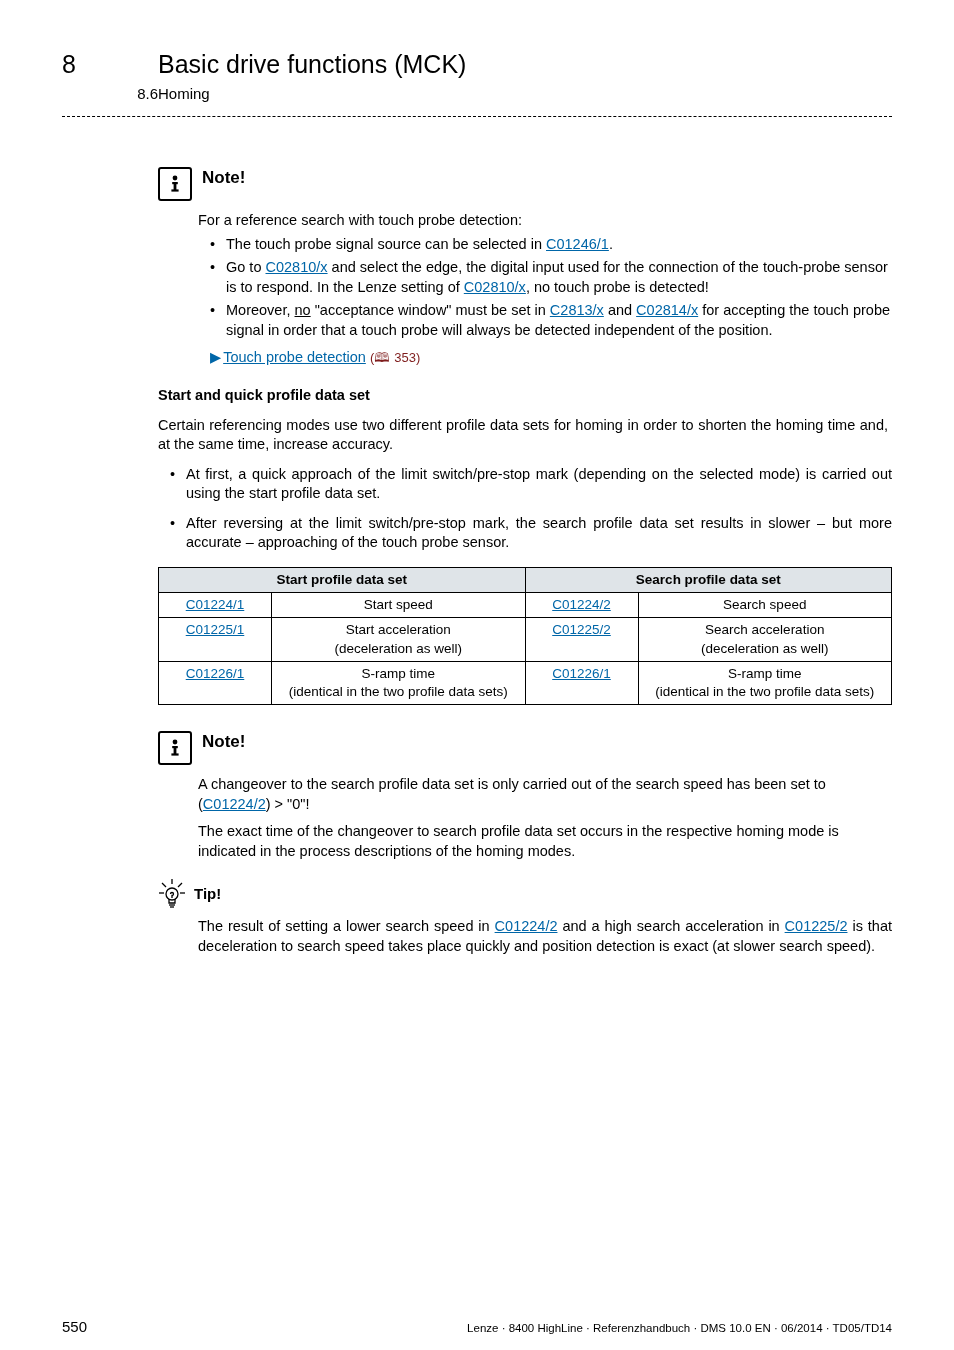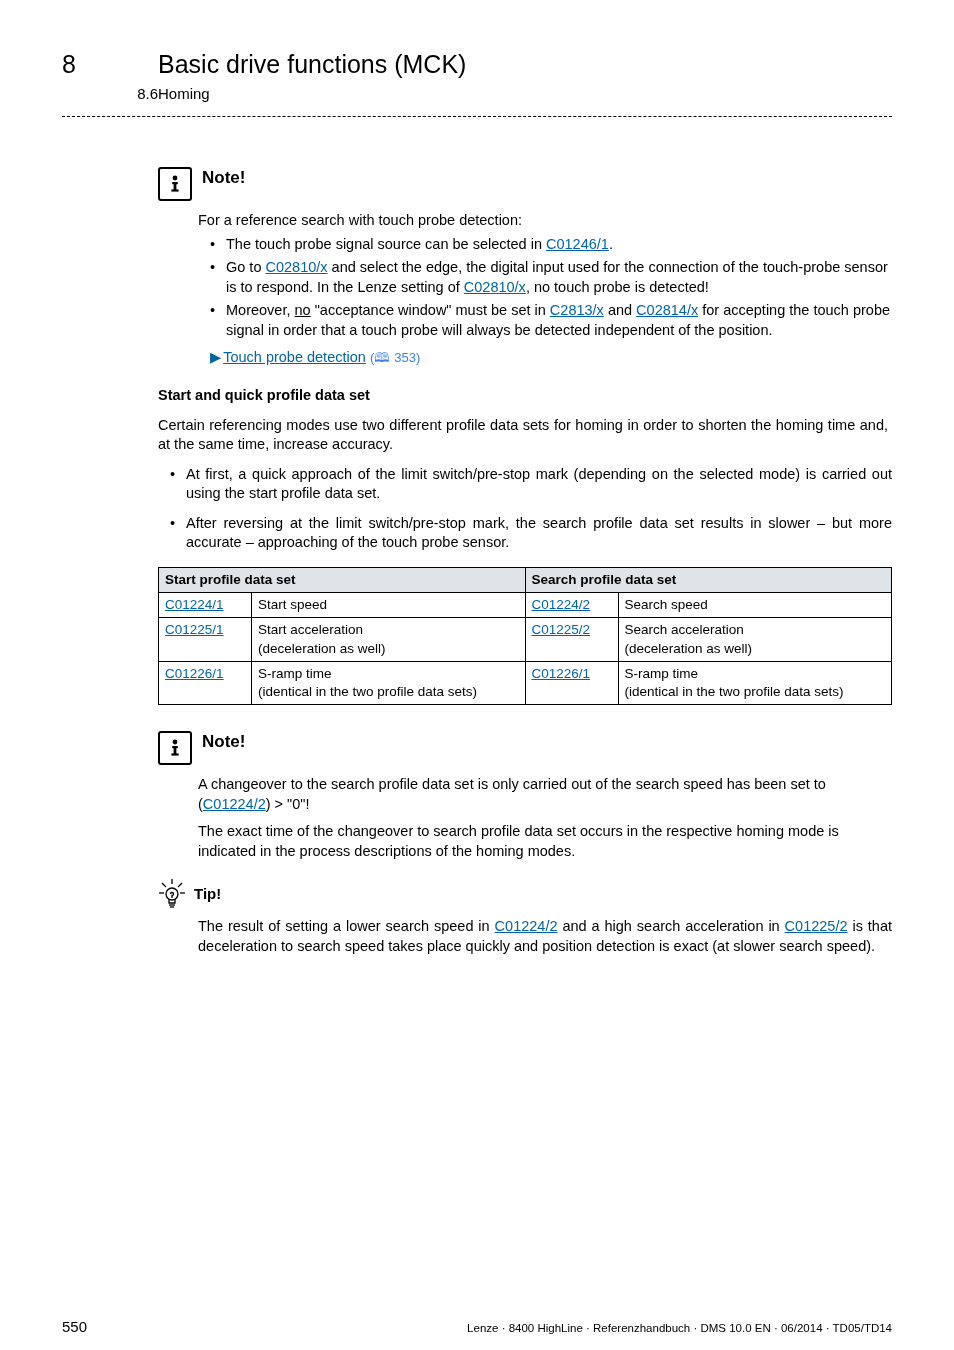--- a/index.html
+++ b/index.html
@@ -105,21 +105,21 @@
   .arrow-line {
     color: #0066a8;
     margin-top: 8px;
     margin-left: 12px;
   }
   .arrow-line .arrow {
     color: #0066a8;
     margin-right: 2px;
   }
   .page-ref {
-    color: #3b82f6;
+    color: #7f1d1d;
     font-size: 13px;
   }
   .page-ref .book-icon {
     margin-right: 1px;
   }
   .section-heading {
     font-weight: bold;
     margin: 18px 0 10px 0;
   }
   .body-text {
@@ -145,22 +145,22 @@
     top: 0;
   }
   table.data {
     width: 100%;
     border-collapse: collapse;
     margin-bottom: 26px;
     font-size: 13.5px;
   }
   table.data th, table.data td {
     border: 1px solid #000;
-    padding: 3px 6px;
-    text-align: left;
+    padding: 3px 16px;
+    text-align: center;
     vertical-align: top;
   }
   table.data th {
     background: #dfe4e8;
     font-weight: bold;
   }
   .col-code { width: 80px; }
   .tip-head {
     display: flex;
     align-items: center;

